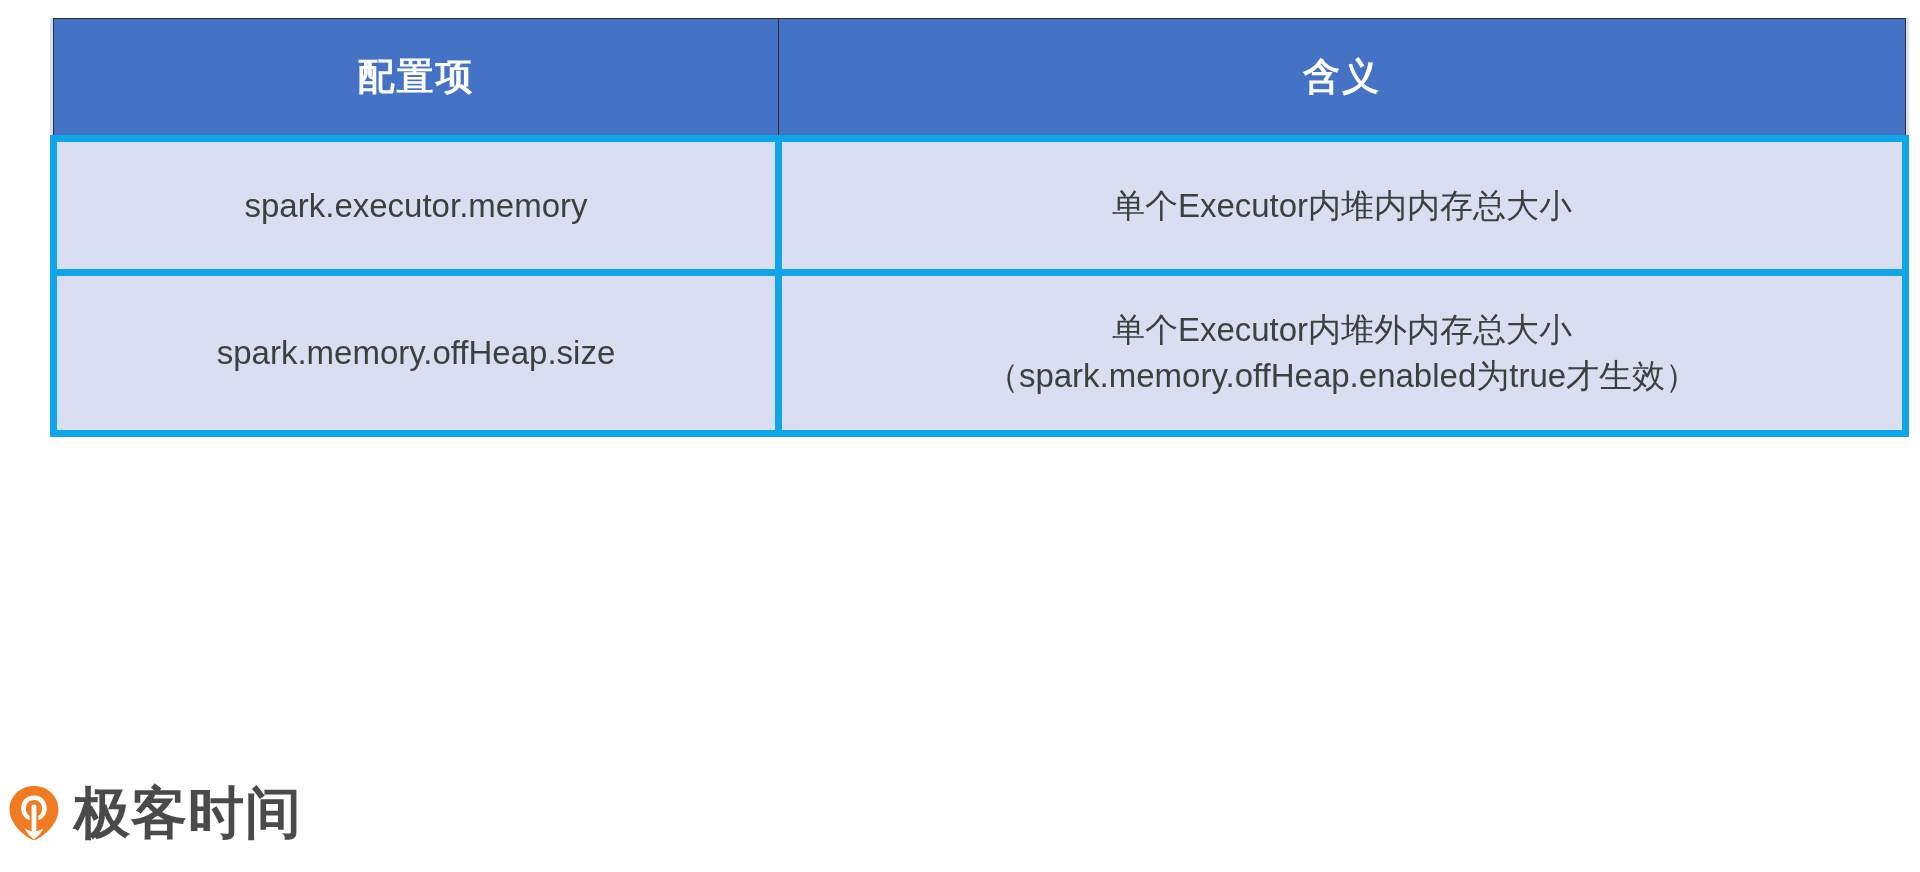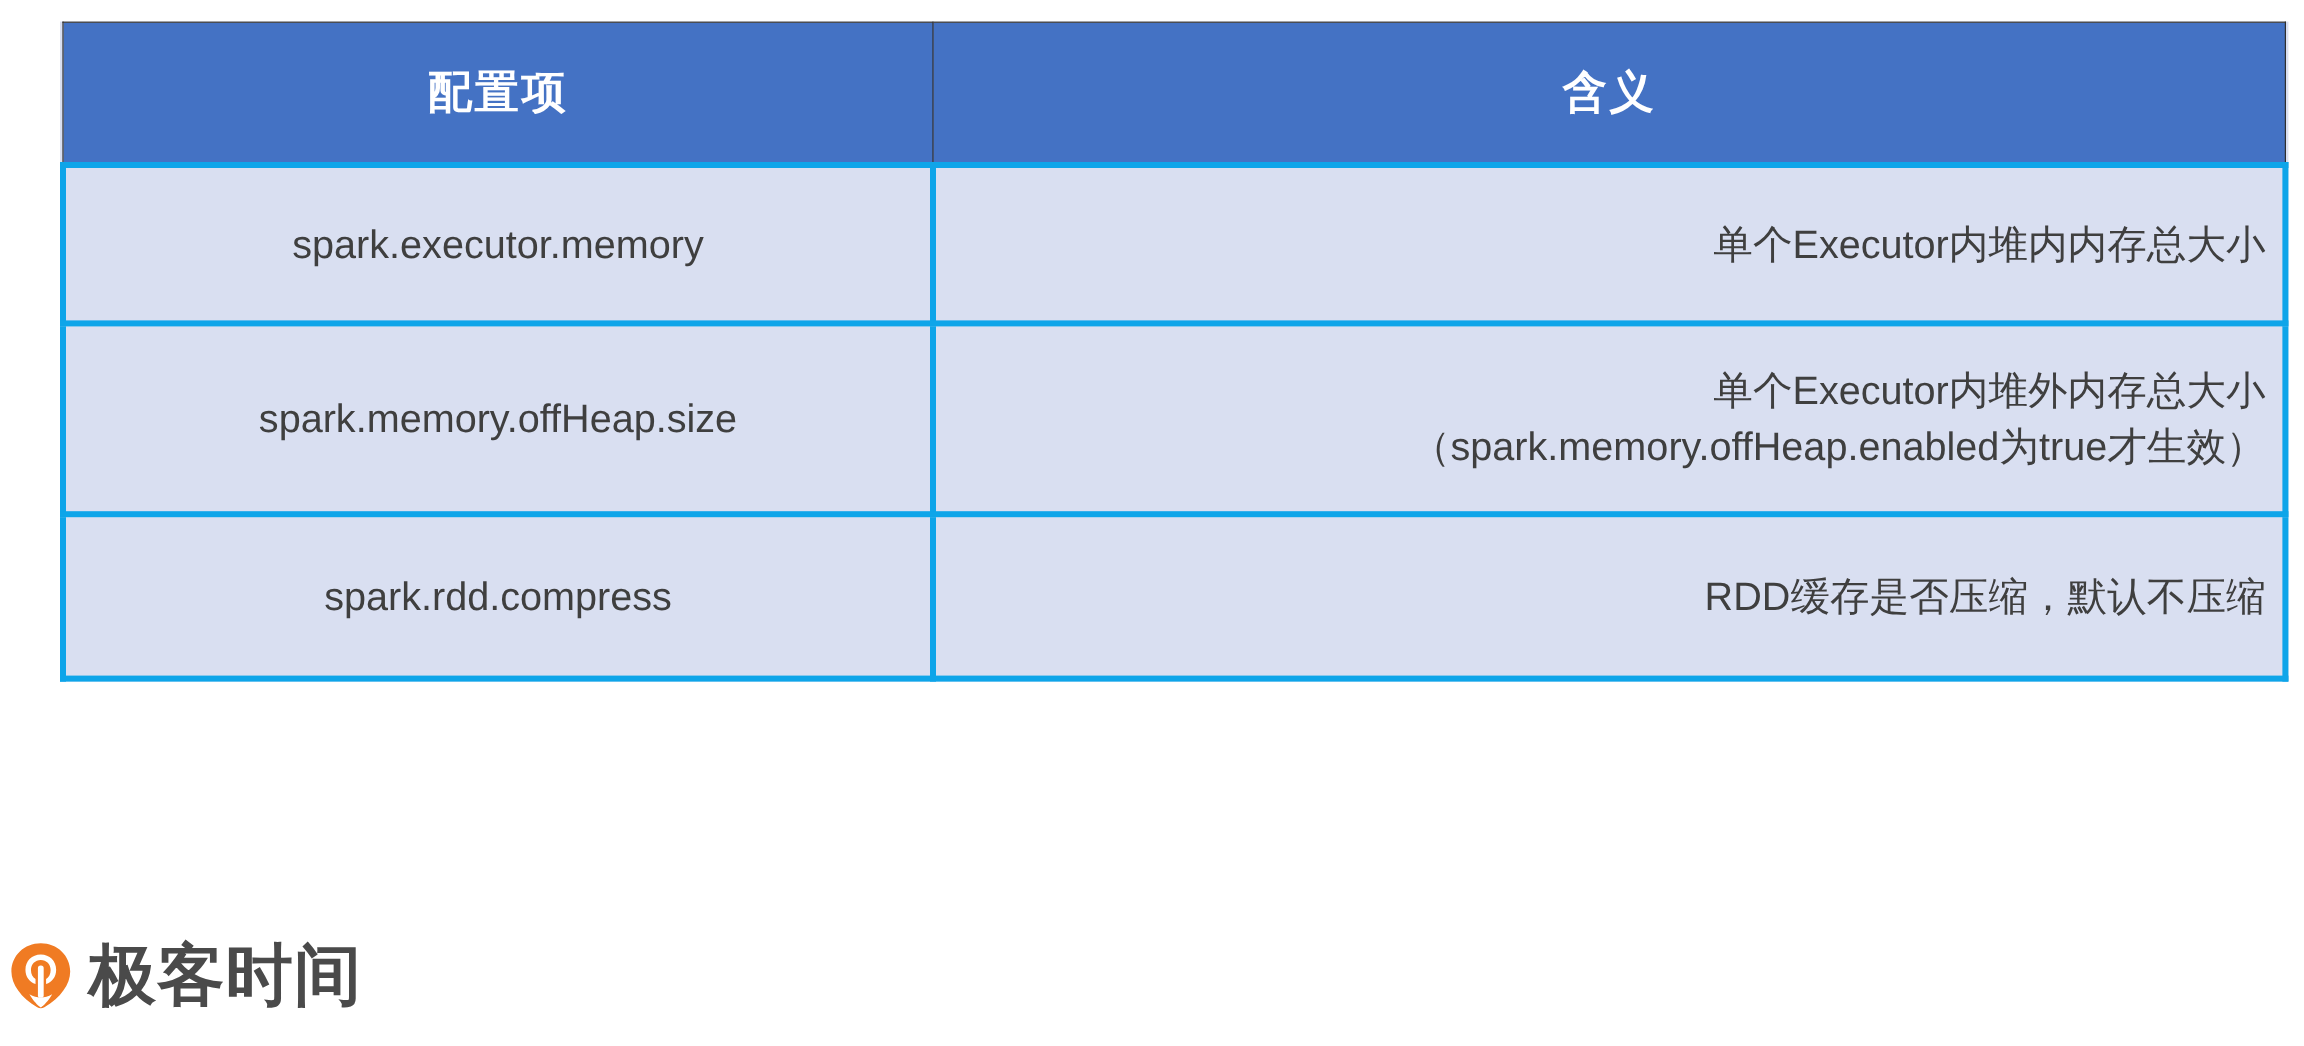--- a/index.html
+++ b/index.html
@@ -48,31 +48,31 @@
     border: 1px solid #2f2f2f;
     letter-spacing: 2px;
   }
   table.config-table td {
     background: #d9dff1;
     color: #3f3f3f;
     font-size: 33px;
     text-align: center;
     vertical-align: middle;
     padding: 16px 14px;
-    border: 5px solid #0ea5e9;
+    border: 7px solid #0ea5e9;
     line-height: 1.38;
     font-weight: 400;
   }
   table.config-table tr.r1 td { height: 95px; }
   table.config-table tr.r2 td { height: 122px; }
   table.config-table tr.r3 td { height: 100px; }
   table.config-table tr.r4 td { height: 122px; }
   table.config-table tr.r5 td { height: 100px; }
 
-  td .line { display: block; white-space: nowrap; text-align: right; }
+  td .line { display: block; white-space: nowrap; }
   td.key { white-space: nowrap; }
 
   .brand {
     position: absolute;
     left: 8px;
     top: 785px;
     display: flex;
     align-items: center;
     gap: 14px;
   }
@@ -114,26 +114,20 @@
             <span class="line">单个Executor内堆内内存总大小</span>
           </td>
         </tr>
         <tr class="r2">
           <td class="key">spark.memory.offHeap.size</td>
           <td>
             <span class="line">单个Executor内堆外内存总大小</span>
             <span class="line">（spark.memory.offHeap.enabled为true才生效）</span>
           </td>
         </tr>
-        <tr class="r5">
-          <td class="key">spark.rdd.compress</td>
-          <td>
-            <span class="line">RDD缓存是否压缩，默认不压缩</span>
-          </td>
-        </tr>
       </tbody>
     </table>
   </div>
 
   <div class="brand">
     <span class="brand-mark">
       <svg width="52" height="56" viewBox="0 0 52 56" xmlns="http://www.w3.org/2000/svg">
         <path d="M26 1 C12.3 1 1.5 11.3 1.5 24.6 C1.5 35.2 9.5 46.6 23.0 54.3 C24.9 55.4 27.1 55.4 29.0 54.3 C42.5 46.6 50.5 35.2 50.5 24.6 C50.5 11.3 39.7 1 26 1 Z" fill="#f07b23"></path>
         <path d="M26 10.5 C18.6 10.5 13.2 15.9 13.2 23.2 C13.2 29.1 16.6 33.6 21.6 35.1 L21.6 30.9 C19.3 29.7 17.8 26.9 17.8 23.4 C17.8 18.5 21.3 15.0 26 15.0 C30.7 15.0 34.2 18.5 34.2 23.4 C34.2 26.9 32.7 29.7 30.4 30.9 L30.4 35.1 C35.4 33.6 38.8 29.1 38.8 23.2 C38.8 15.9 33.4 10.5 26 10.5 Z" fill="#ffffff"></path>
         <rect x="23.6" y="19.5" width="4.8" height="27" rx="2.2" fill="#ffffff"></rect>

